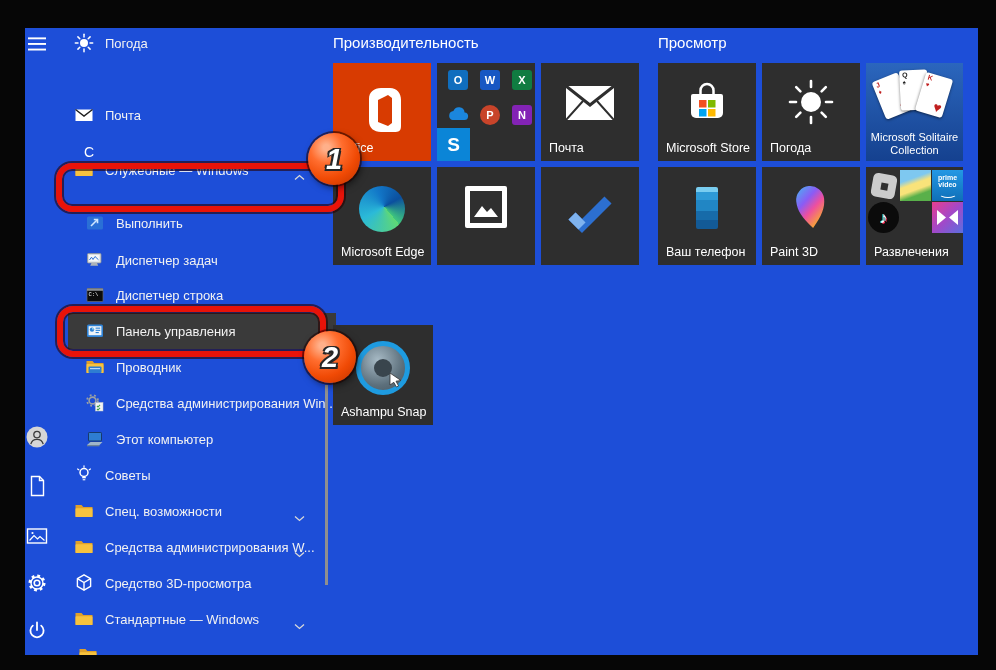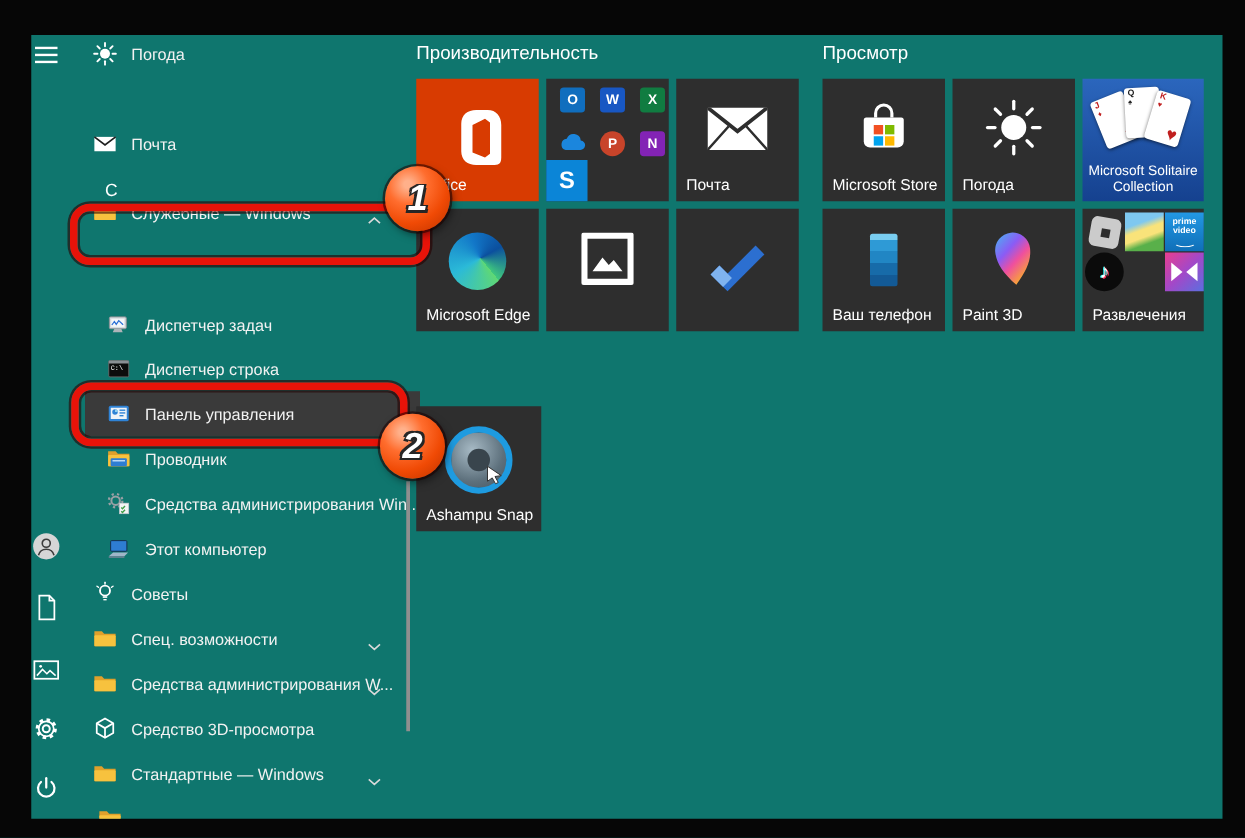--- a/index.html
+++ b/index.html
@@ -1,18 +1,18 @@
 <!DOCTYPE html>
 <html><head>
 <meta charset="utf-8">
 <style>
   html,body{margin:0;padding:0;background:#000;}
   .stage{position:relative;width:996px;height:670px;background:#060606;overflow:hidden;
          font-family:"Liberation Sans",sans-serif;-webkit-font-smoothing:antialiased;}
-  .menu{position:absolute;left:25px;top:28px;width:953px;height:627px;background:#0f766e;overflow:hidden;}
+  .menu{position:absolute;left:25px;top:28px;width:953px;height:627px;background:#1d4ed8;overflow:hidden;}
 
   
   .rail-btn{position:absolute;left:1px;width:22px;height:22px;display:flex;align-items:center;justify-content:center;}
   .rail-btn svg{display:block;}
 
   
   .row{position:absolute;left:43px;width:268px;height:36px;display:flex;align-items:center;color:#f2f2f2;}
   .row .ric{width:20px;height:20px;margin-left:6px;flex:0 0 20px;display:flex;align-items:center;justify-content:center;}
   .row.sub .ric{margin-left:17px;}
   .row .rlabel{margin-left:11px;font-size:13px;white-space:nowrap;}
@@ -170,20 +170,30 @@
     <span class="ric">
           <svg width="20" height="20" viewBox="0 0 20 20">
             <path d="M1.5 4 h6 l1.8 2 H18.5 V16 H1.5 z" fill="#dfa02b"></path>
             <rect x="1.5" y="7.2" width="17" height="8.8" rx="0.8" fill="#f7c23e"></rect>
           </svg>
         </span>
     <span class="rlabel">Служебные — Windows</span>
     <span class="chev"><svg width="11" height="7" viewBox="0 0 11 7">
             <polyline points="1,5.5 5.5,1.5 10,5.5" fill="none" stroke="#d9d9d9" stroke-width="1.3"></polyline>
           </svg></span>
+  </div>
+  <div class="row sub" style="top:177px">
+    <span class="ric">
+          <svg width="20" height="20" viewBox="0 0 20 20">
+            <rect x="2" y="3.5" width="16" height="13" rx="1.5" fill="#2a6fd6"></rect>
+            <polyline points="6,13 12.5,6.5" fill="none" stroke="#cfe6ff" stroke-width="1.6"></polyline>
+            <polyline points="8.8,6.5 12.5,6.5 12.5,10.2" fill="none" stroke="#cfe6ff" stroke-width="1.6"></polyline>
+          </svg>
+        </span>
+    <span class="rlabel">Выполнить</span>
   </div>
   <div class="row sub" style="top:214px">
     <span class="ric">
           <svg width="20" height="20" viewBox="0 0 20 20">
             <rect x="2.5" y="3.5" width="13.5" height="9.5" rx="1" fill="#d7dbdf" stroke="#8d9499" stroke-width="0.8"></rect>
             <rect x="4" y="5" width="10.5" height="6.5" fill="#f5f7f8"></rect>
             <polyline points="4.5,10 6.5,7.2 8,9.5 10,6.5 13.5,9.8" fill="none" stroke="#2a6fd6" stroke-width="1"></polyline>
             <path d="M6.5 13 h5.5 l1.2 2.8 h-8 z" fill="#aeb4b9"></path>
           </svg>
         </span>

